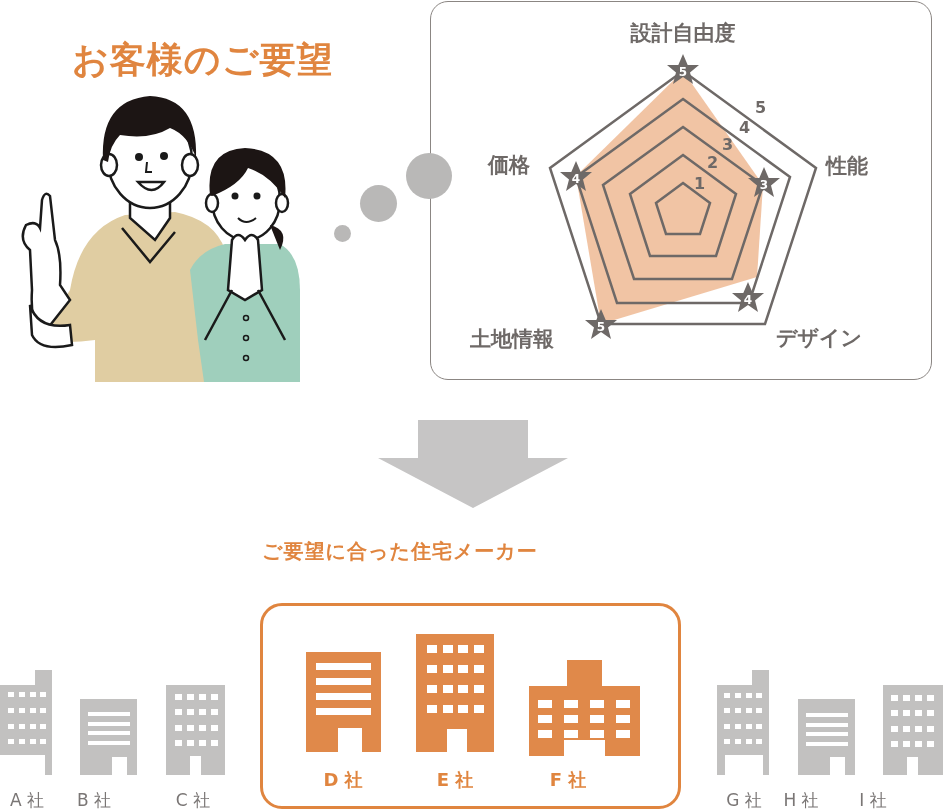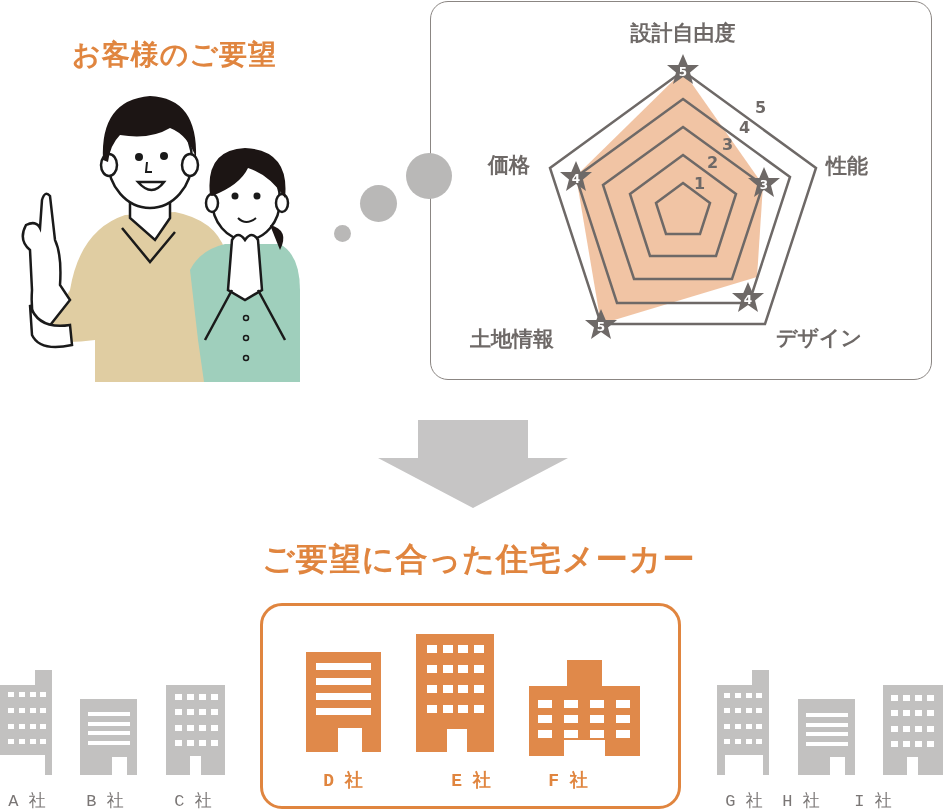--- a/index.html
+++ b/index.html
@@ -1,23 +1,23 @@
 <!DOCTYPE html>
 <html><head>
 <meta charset="utf-8">
 <style>
   html, body { margin: 0; padding: 0; background: #ffffff; }
   body { width: 943px; height: 812px; position: relative; overflow: hidden;
          font-family: "DejaVu Sans", sans-serif; }
   .abs { position: absolute; }
-  .title-orange { color: #e0853f; font-weight: bold; font-size: 28px; letter-spacing: 1px; white-space: nowrap; }
+  .title-orange { color: #e0853f; font-weight: bold; font-size: 36px; letter-spacing: 1px; white-space: nowrap; }
   .radar-box { left: 430px; top: 1px; width: 502px; height: 379px; border: 1.5px solid #8b8683;
                border-radius: 18px; box-sizing: border-box; background: #fff; }
   .bubble { border-radius: 50%; background: #b9b8b7; }
-  .bldg-label { font-size: 17px; color: #7a7675; text-align: center; width: 60px; white-space: nowrap; font-family: Liberation Mono, monospace; }
+  .bldg-label { font-size: 17px; color: #7a7675; text-align: center; width: 60px; white-space: nowrap; }
   .bldg-label.sel { color: #e0853f; font-weight: bold; font-size: 18px; }
   .maker-box { left: 260px; top: 603px; width: 421px; height: 206px; border: 3px solid #e0853f;
                border-radius: 22px; box-sizing: border-box; }
   svg text { font-family: "DejaVu Sans", sans-serif; }
 </style>
 </head>
 <body>
 
 <div class="abs title-orange" style="left:72px; top:36px;">お客様のご要望</div>
 
@@ -115,21 +115,21 @@
     <text x="776" y="345">デザイン</text>
     <text x="470" y="346">土地情報</text>
     <text x="488" y="172">価格</text>
   </g>
 </svg>
 
 <svg class="abs" style="left:378px; top:420px;" width="192" height="90">
   <polygon points="40,0 150,0 150,38 190,38 95,88 0,38 40,38" fill="#c6c5c5"></polygon>
 </svg>
 
-<div class="abs title-orange" style="left:262px; top:538px; font-size:32px;">ご要望に合った住宅メーカー</div>
+<div class="abs title-orange" style="left:262px; top:538px; font-size:20px;">ご要望に合った住宅メーカー</div>
 
 <svg class="abs" style="left:0; top:660px;" width="230" height="118">
   <g fill="#c2c1c0">
     <g>
       <path d="M0 25 L35 25 L35 10 L52 10 L52 115 L45 115 L45 95 L0 95 Z"></path>
       <g fill="#fff">
         <rect x="8" y="32" width="6" height="5"></rect>
           <rect x="19" y="32" width="6" height="5"></rect>
           <rect x="30" y="32" width="6" height="5"></rect>
           <rect x="40" y="32" width="6" height="5"></rect>
@@ -174,21 +174,21 @@
           <rect x="211" y="65" width="7" height="6"></rect>
         <rect x="175" y="80" width="7" height="6"></rect>
           <rect x="187" y="80" width="7" height="6"></rect>
           <rect x="199" y="80" width="7" height="6"></rect>
           <rect x="211" y="80" width="7" height="6"></rect>
       </g>
     </g>
   </g>
 </svg>
 <div class="abs bldg-label" style="left:-3px; top:789px;">A 社</div>
-<div class="abs bldg-label" style="left:75px; top:789px;">B 社</div>
+<div class="abs bldg-label" style="left:64px; top:789px;">B 社</div>
 <div class="abs bldg-label" style="left:163px; top:789px;text-align:center;">C 社</div>
 
 <div class="abs maker-box"></div>
 <svg class="abs" style="left:300px; top:630px;" width="345" height="135">
   <g fill="#e0894a">
     <g>
       <path d="M6 22 L81 22 L81 122 L62 122 L62 98 L38 98 L38 122 L6 122 Z"></path>
       <g fill="#fff">
           <rect x="16" y="33" width="55" height="7"></rect>
           <rect x="16" y="48" width="55" height="7"></rect>
@@ -230,21 +230,21 @@
           <rect x="316" y="85" width="14" height="8"></rect>
         <rect x="238" y="100" width="14" height="8"></rect>
           <rect x="264" y="100" width="14" height="8"></rect>
           <rect x="290" y="100" width="14" height="8"></rect>
           <rect x="316" y="100" width="14" height="8"></rect>
       </g>
     </g>
   </g>
 </svg>
 <div class="abs bldg-label sel" style="left:313px; top:768px;">D 社</div>
-<div class="abs bldg-label sel" style="left:441px; top:768px;">E 社</div>
+<div class="abs bldg-label sel" style="left:425px; top:768px;">E 社</div>
 <div class="abs bldg-label sel" style="left:538px; top:768px;">F 社</div>
 
 <svg class="abs" style="left:715px; top:660px;" width="228" height="118">
   <g fill="#c2c1c0">
     <g>
       <path d="M2 25 L37 25 L37 10 L54 10 L54 115 L48 115 L48 95 L10 95 L10 115 L2 115 Z"></path>
       <g fill="#fff">
         <rect x="9" y="33" width="6" height="5"></rect>
           <rect x="20" y="33" width="6" height="5"></rect>
           <rect x="31" y="33" width="6" height="5"></rect>

